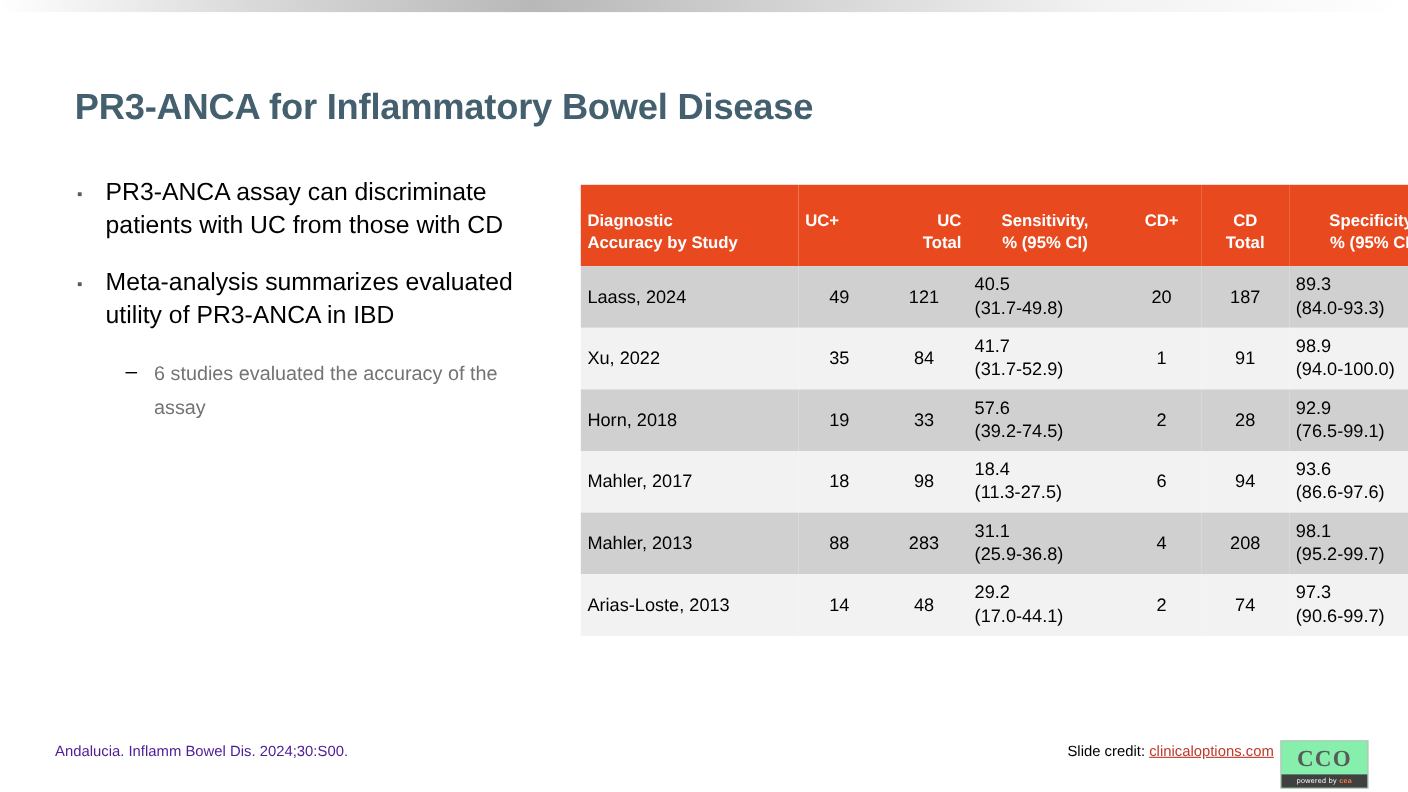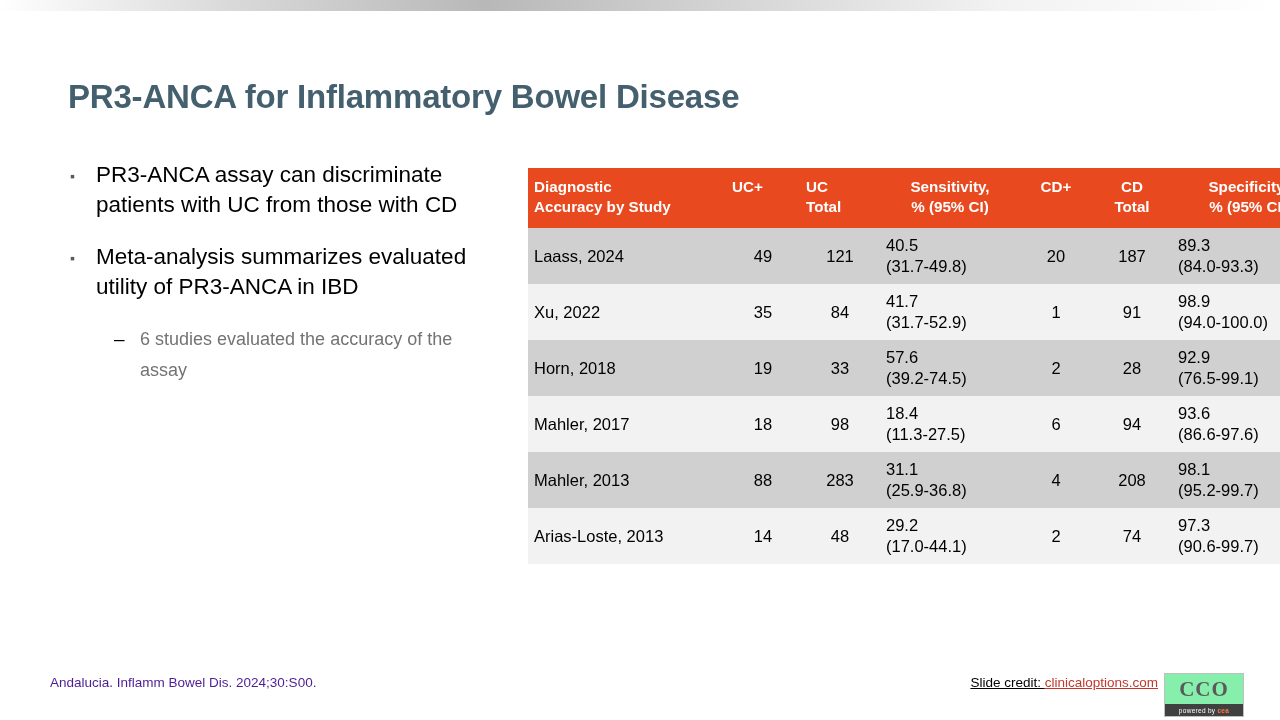--- a/index.html
+++ b/index.html
@@ -91,26 +91,26 @@
     border-collapse: collapse;
     table-layout: fixed;
     width: 712px;
   }
   table.data th {
     background: #e8491f;
     color: #ffffff;
     font-size: 15.2px;
     font-weight: bold;
     line-height: 20px;
-    padding: 9px 6px 11px 6px;
+    padding: 23px 6px 11px 6px;
     vertical-align: top;
   }
   th.c-study { text-align: left; padding-left: 12px; width: 186px; }
   th.c-ucp   { text-align: left; width: 62px; }
-  th.c-uct   { text-align: left; width: 68px; }
+  th.c-uct   { text-align: right; width: 68px; }
   th.c-sens  { text-align: center; width: 128px; }
   th.c-cdp   { text-align: center; width: 60px; }
   th.c-cdt   { text-align: center; width: 68px; }
   th.c-spec  { text-align: center; width: 140px; }
 
   table.data td {
     font-size: 16.5px;
     color: #000000;
     padding: 7px 6px;
     vertical-align: middle;
@@ -130,21 +130,20 @@
     font-size: 13.5px;
     color: #4c1d95;
   }
   .footer-right {
     position: absolute;
     right: 122px;
     top: 675px;
     font-size: 13.5px;
     color: #000000;
     text-align: right;
-    text-decoration: underline;
   }
   .footer-right a {
     color: #c0392b;
     text-decoration: underline;
   }
 
   .logo {
     position: absolute;
     right: 36px;
     top: 660px;

